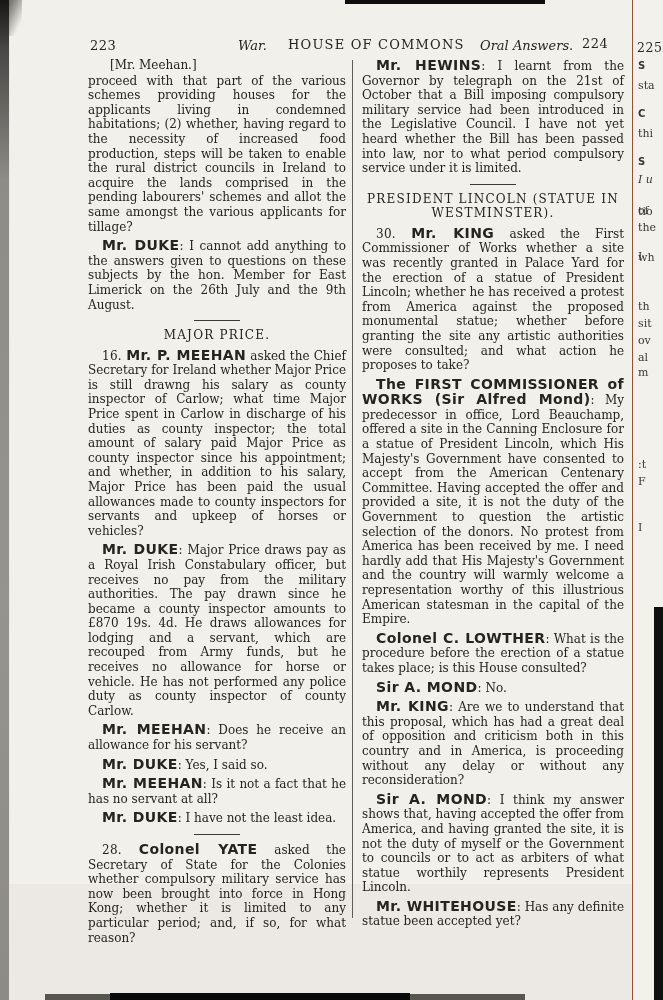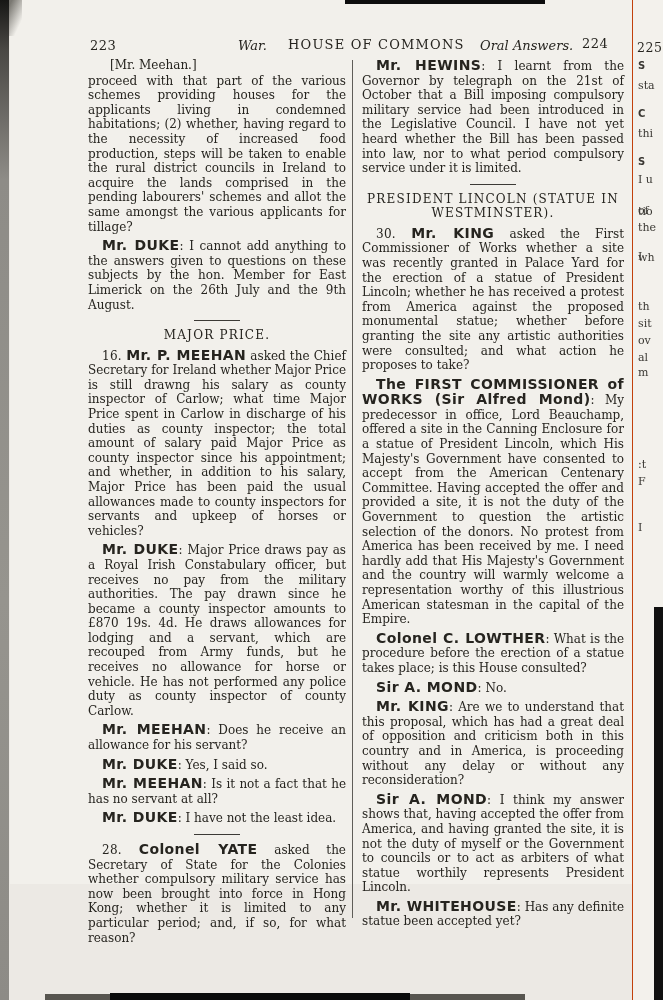--- a/index.html
+++ b/index.html
@@ -92,21 +92,21 @@
   </div>
 
   <div class="next-page">
     <div class="np-num">225</div>
     <div id="fragments">
         <span class="frag b" style="top: 60px;">S</span>
         <span class="frag" style="top: 79px;">sta</span>
         <span class="frag b" style="top: 108px;">C</span>
         <span class="frag" style="top: 127px;">thi</span>
         <span class="frag b" style="top: 156px;">S</span>
-        <span class="frag" style="top: 173px;">I u</span>
+        <span class="frag" style="top: 173px; font-style: italic;">I u</span>
         <span class="frag" style="top: 204px;">of</span>
         <span class="frag" style="top: 205px;">tio</span>
         <span class="frag" style="top: 221px;">the</span>
         <span class="frag" style="top: 250px;">I</span>
         <span class="frag" style="top: 251px;">wh</span>
         <span class="frag" style="top: 300px;">th</span>
         <span class="frag" style="top: 317px;">sit</span>
         <span class="frag" style="top: 334px;">ov</span>
         <span class="frag" style="top: 351px;">al</span>
         <span class="frag" style="top: 366px;">m</span>

